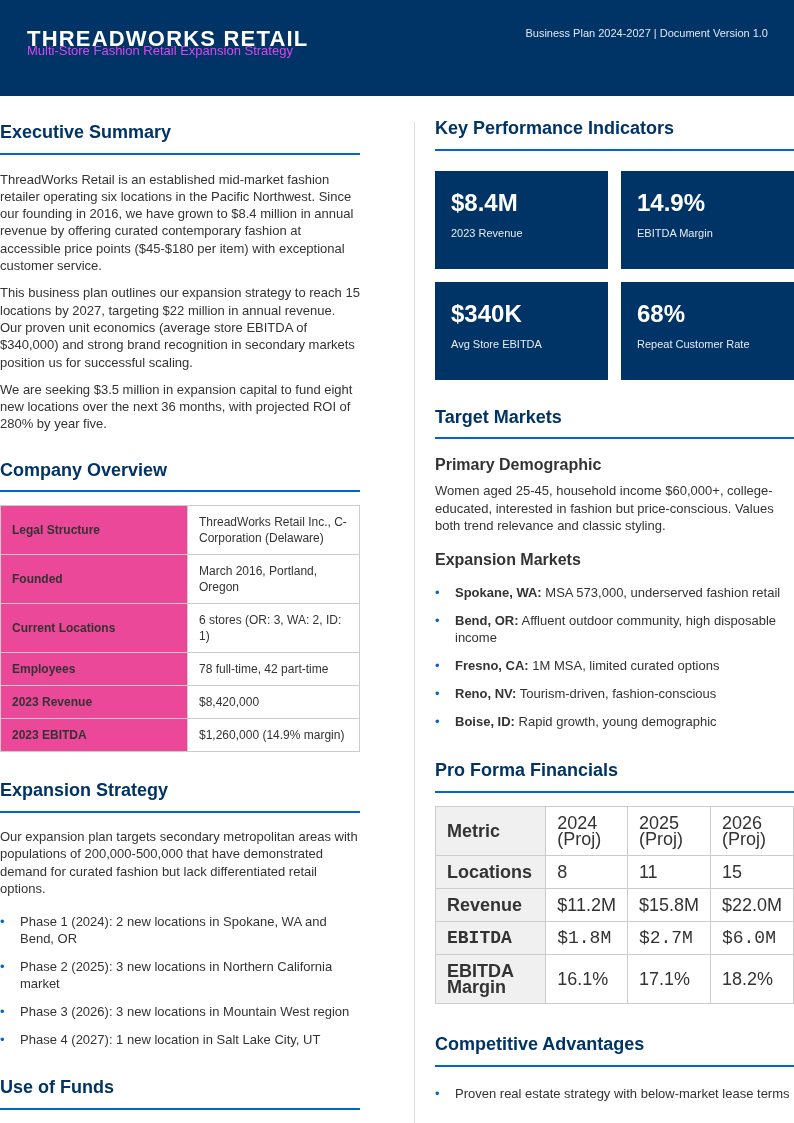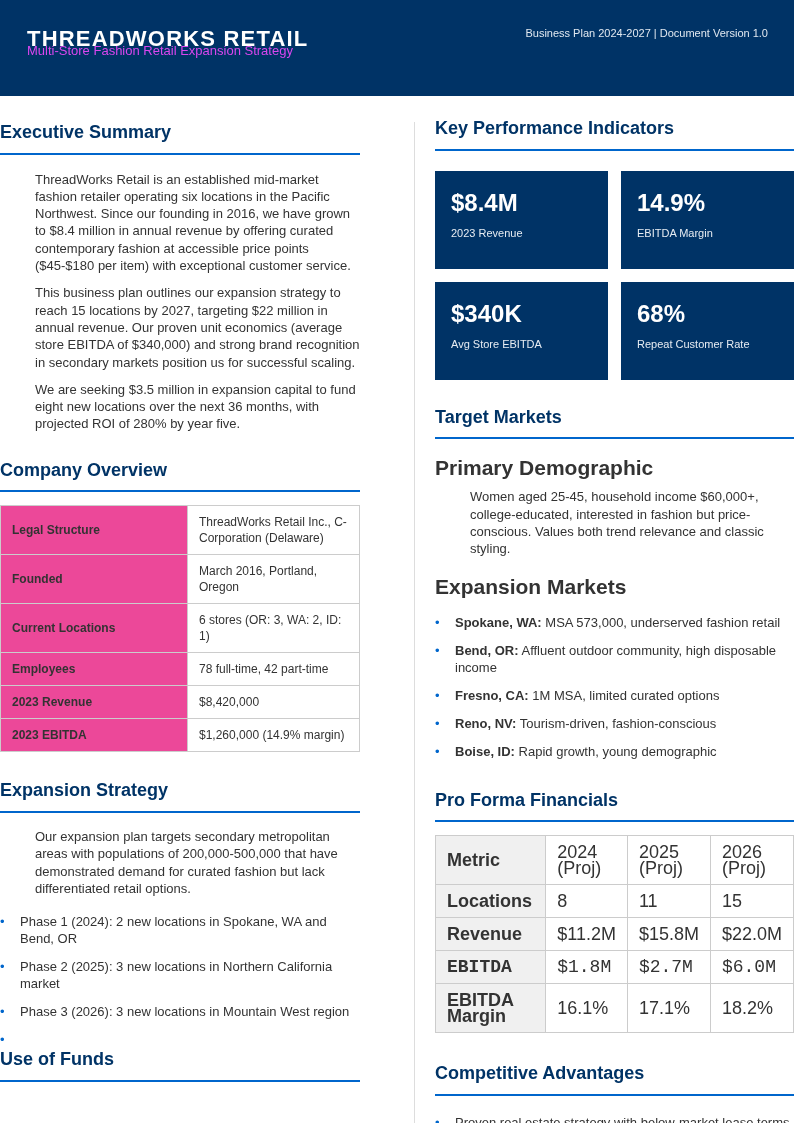--- a/index.html
+++ b/index.html
@@ -9,22 +9,22 @@
   .header { position: absolute; left: 0; top: 0; width: 794px; height: 96px; background: #003366; color: #ffffff; }
   .header .title { position: absolute; left: 27px; top: 26px; font-size: 22px; font-weight: bold; letter-spacing: 1.2px; }
   .header .subtitle { position: absolute; left: 27px; top: 43px; font-size: 13px; color: #d946ef; }
   .header .meta { position: absolute; right: 26px; top: 27px; font-size: 11px; color: #e0e8f0; }
 
   .col-left { position: absolute; left: 0; top: 96px; width: 360px; }
   .col-right { position: absolute; left: 435px; top: 92px; width: 359px; }
   .divider { position: absolute; left: 414px; top: 122px; width: 1px; height: 1001px; background: #dddddd; }
 
   h2.sec { font-size: 18px; font-weight: bold; color: #003366; padding-bottom: 9px; border-bottom: 2px solid #0066cc; margin-bottom: 16px; line-height: 1.2; }
-  h3.sub { font-size: 21px; font-weight: bold; color: #333333; margin-bottom: 8px; line-height: 1.2; }
-  p.body { font-size: 13px; line-height: 17.3px; color: #333333; margin-bottom: 10px; padding-left: 35px; }
+  h3.sub { font-size: 16px; font-weight: bold; color: #333333; margin-bottom: 8px; line-height: 1.2; }
+  p.body { font-size: 13px; line-height: 17.3px; color: #333333; margin-bottom: 10px; }
 
   ul.bul { list-style: none; }
   ul.bul li { position: relative; padding-left: 20px; font-size: 13px; line-height: 17px; margin-bottom: 11px; color: #333333; }
   ul.bul li .dot { position: absolute; left: 0; top: 0; color: #0066cc; font-size: 13px; }
   ul.bul li b { font-weight: bold; color: #333333; }
 
   table.kv { width: 360px; border-collapse: collapse; font-size: 12px; }
   table.kv td { border: 1px solid #cccccc; padding: 8px 11px; vertical-align: middle; line-height: 16px; color: #333333; }
   table.kv td.k { background: #ec4899; font-weight: bold; width: 187px; }
 
@@ -90,21 +90,21 @@
       </table>
   </section>
 
   <section style="margin-top:28px;">
     <h2 class="sec" style="margin-bottom:15px;">Expansion Strategy</h2>
     <p class="body" style="margin-bottom:16px;">Our expansion plan targets secondary metropolitan areas with populations of 200,000-500,000 that have demonstrated demand for curated fashion but lack differentiated retail options.</p>
     <ul class="bul">
       <li><span class="dot">•</span><span>Phase 1 (2024): 2 new locations in Spokane, WA and Bend, OR</span></li>
       <li><span class="dot">•</span><span>Phase 2 (2025): 3 new locations in Northern California market</span></li>
       <li><span class="dot">•</span><span>Phase 3 (2026): 3 new locations in Mountain West region</span></li>
-      <li><span class="dot">•</span></li>
+      <li><span class="dot">•</span><span>Phase 4 (2027): 1 new location in Salt Lake City, UT</span></li>
     </ul>
   </section>
 
   <section style="margin-top:29px;">
     <h2 class="sec">Use of Funds</h2>
   </section>
 </div>
 
 <div class="col-right">
 

